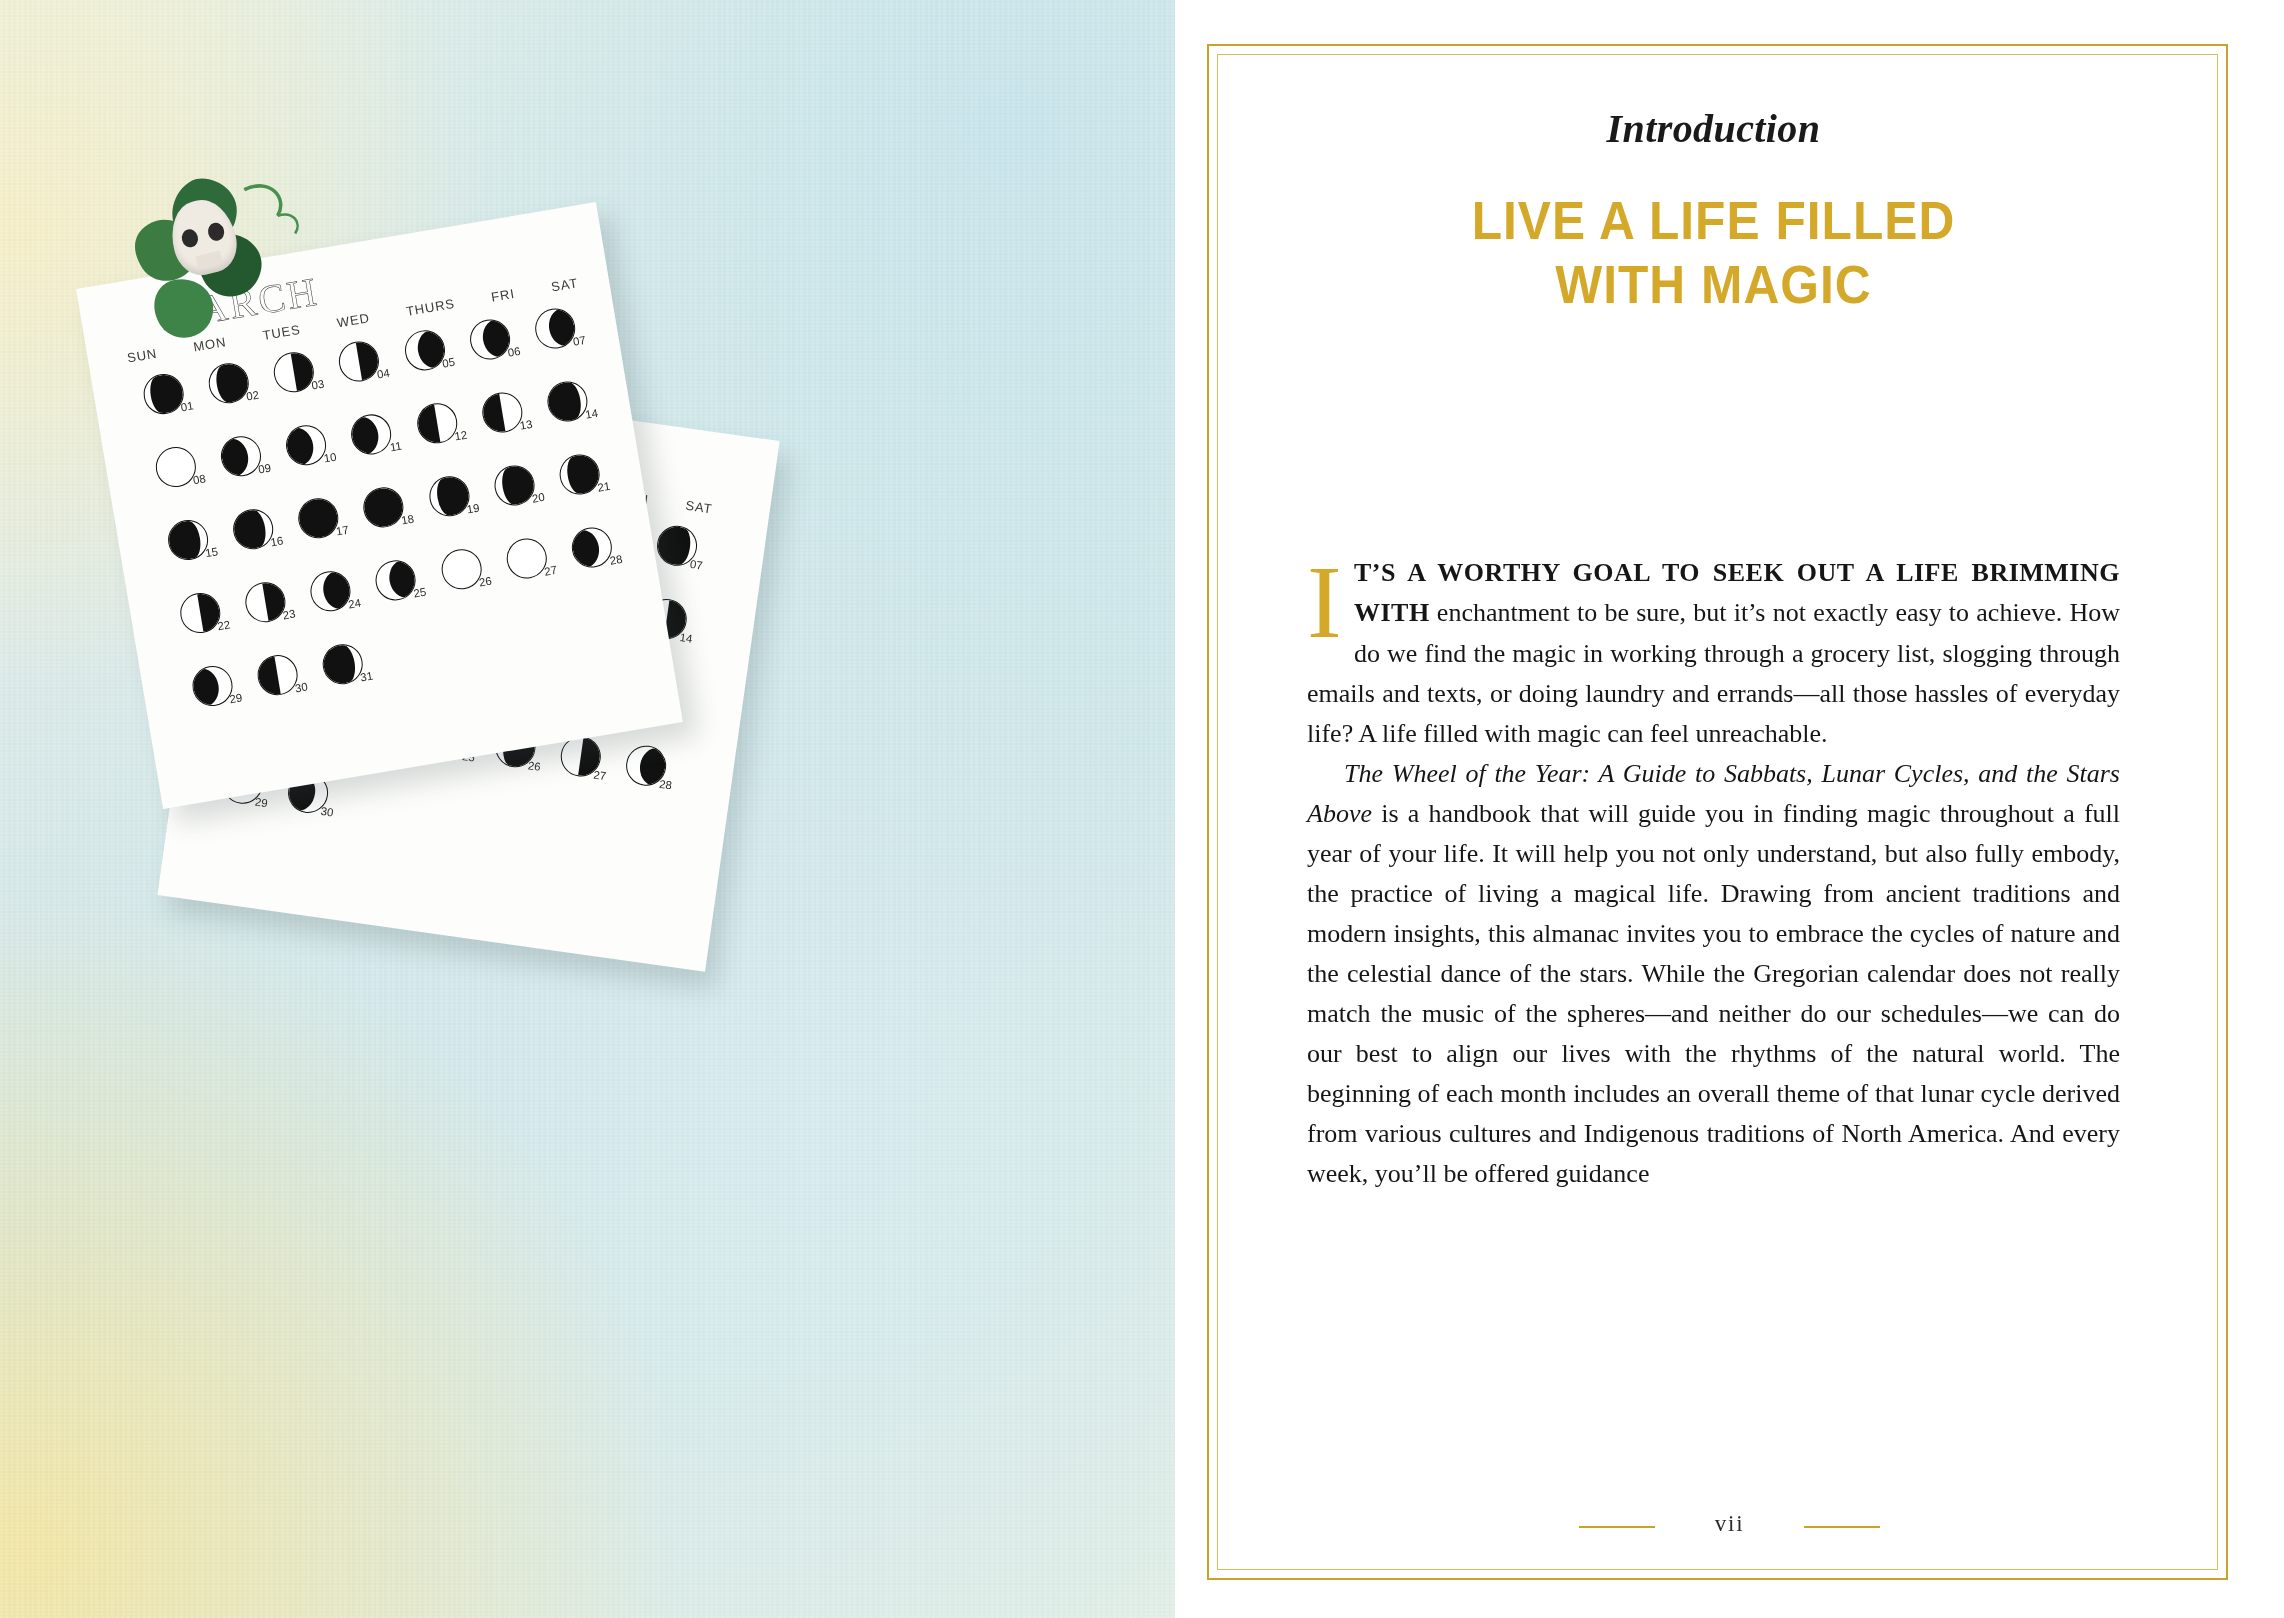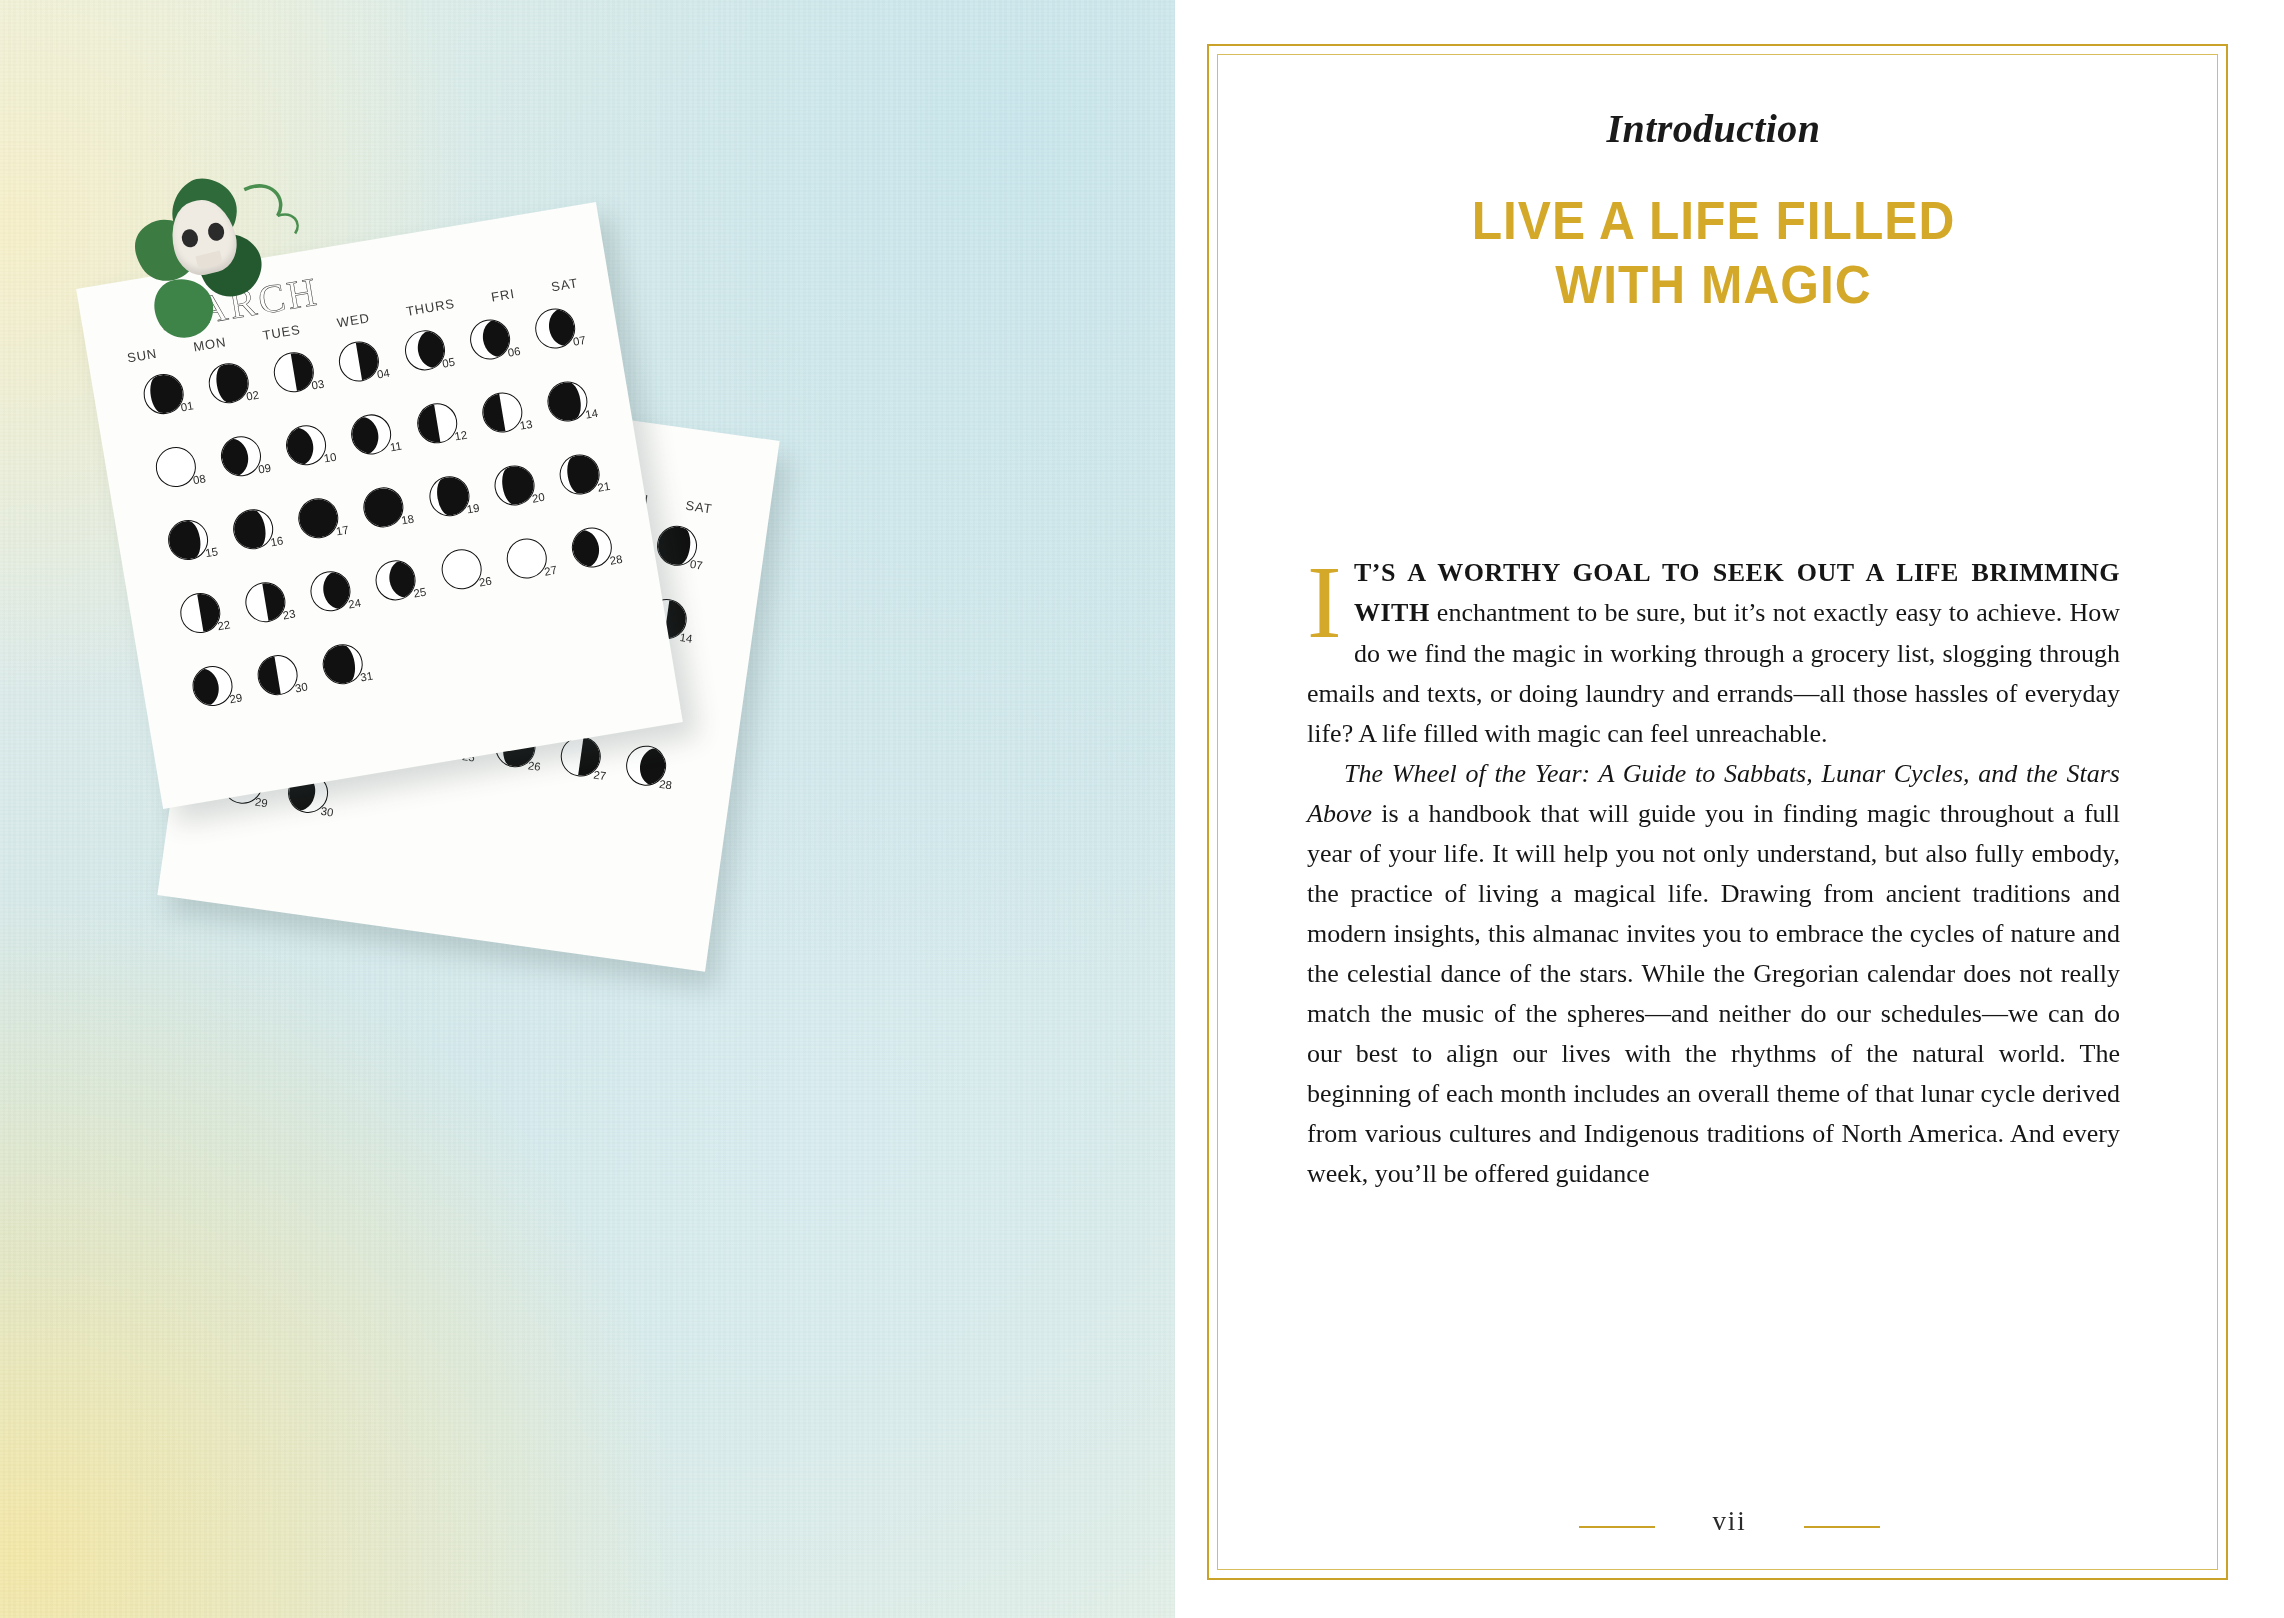--- a/index.html
+++ b/index.html
@@ -212,21 +212,21 @@
     letter-spacing: 0.5px;
     font-weight: bold;
   }
   .book-title { font-style: italic; }
   .folio {
     position: absolute;
     left: 0; right: 0;
     bottom: 81px;
     text-align: center;
     font-family: "Liberation Serif", serif;
-    font-size: 27px;
+    font-size: 23px;
     letter-spacing: 1.8px;
     color: #2a2a2a;
   }
   .folio-rule-left, .folio-rule-right {
     position: absolute;
     bottom: 90px;
     height: 1.8px;
     background: #c9a227;
     width: 76px;
   }

